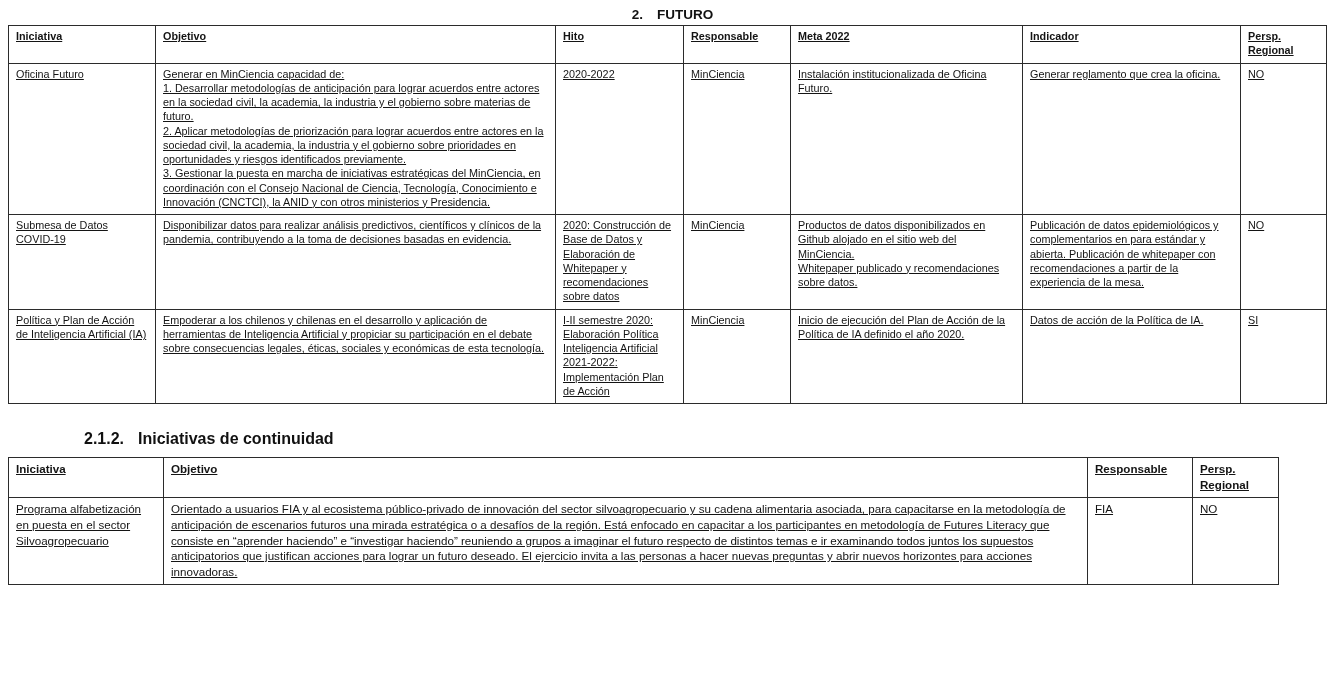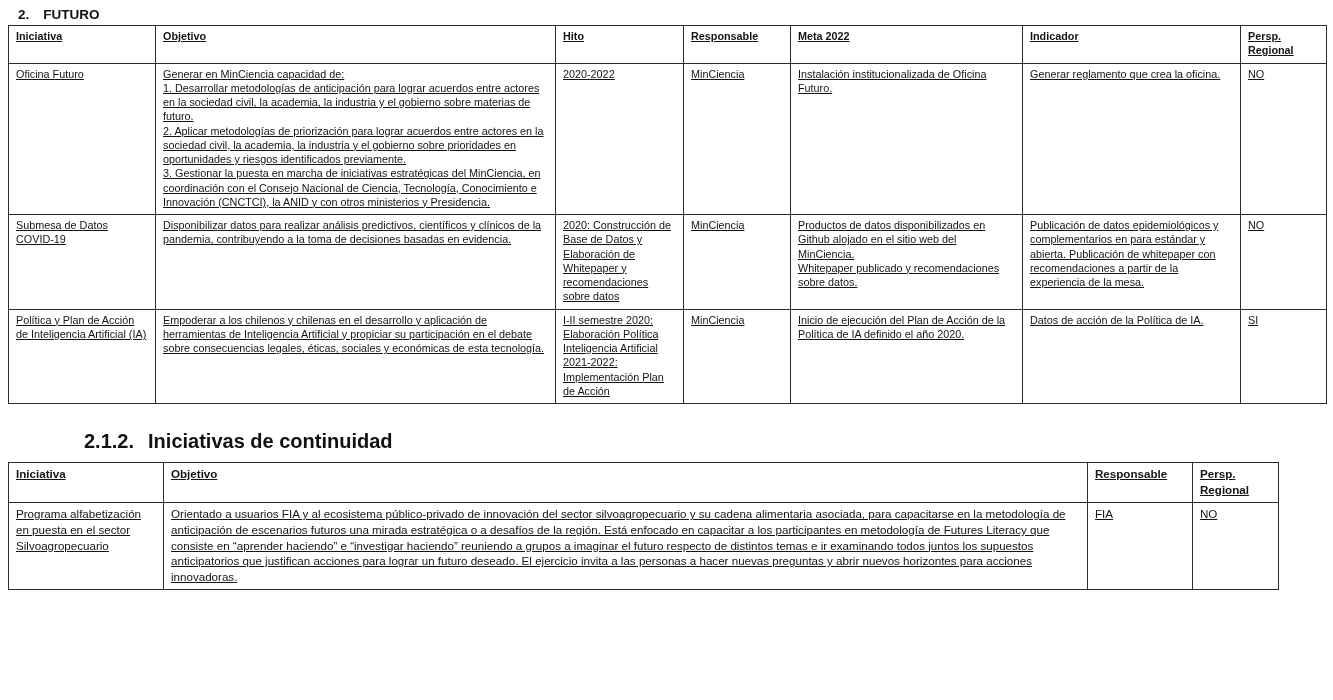--- a/index.html
+++ b/index.html
@@ -7,24 +7,24 @@
     margin: 0; padding: 0;
     width: 1333px; height: 700px;
     background: #ffffff;
     color: #141414;
     font-family: "Liberation Sans", sans-serif;
     overflow: hidden;
   }
   .page { padding: 4px 6px 0 6px; }
 
   .heading { font-weight: bold; color: #111; }
-  .h1 { font-size: 13.5px; margin: 3px 0 3px 12px; }
+  .h1 { font-size: 13.5px; margin: 3px 0 3px 12px; text-align: center; }
   .h2 { font-size: 13.5px; margin: 2px 0 3px 38px; }
   .h3 { font-size: 13.5px; margin: 2px 0 7px 66px; }
-  .h4 { font-size: 20px;   margin: 26px 0 9px 78px; }
+  .h4 { font-size: 16px;   margin: 26px 0 9px 78px; }
   .hnum { display: inline-block; }
   .htxt { display: inline-block; margin-left: 14px; }
 
   table {
     border-collapse: collapse;
     table-layout: fixed;
     margin-left: 2px;
   }
   th, td {
     border: 1px solid #2b2b2b;

